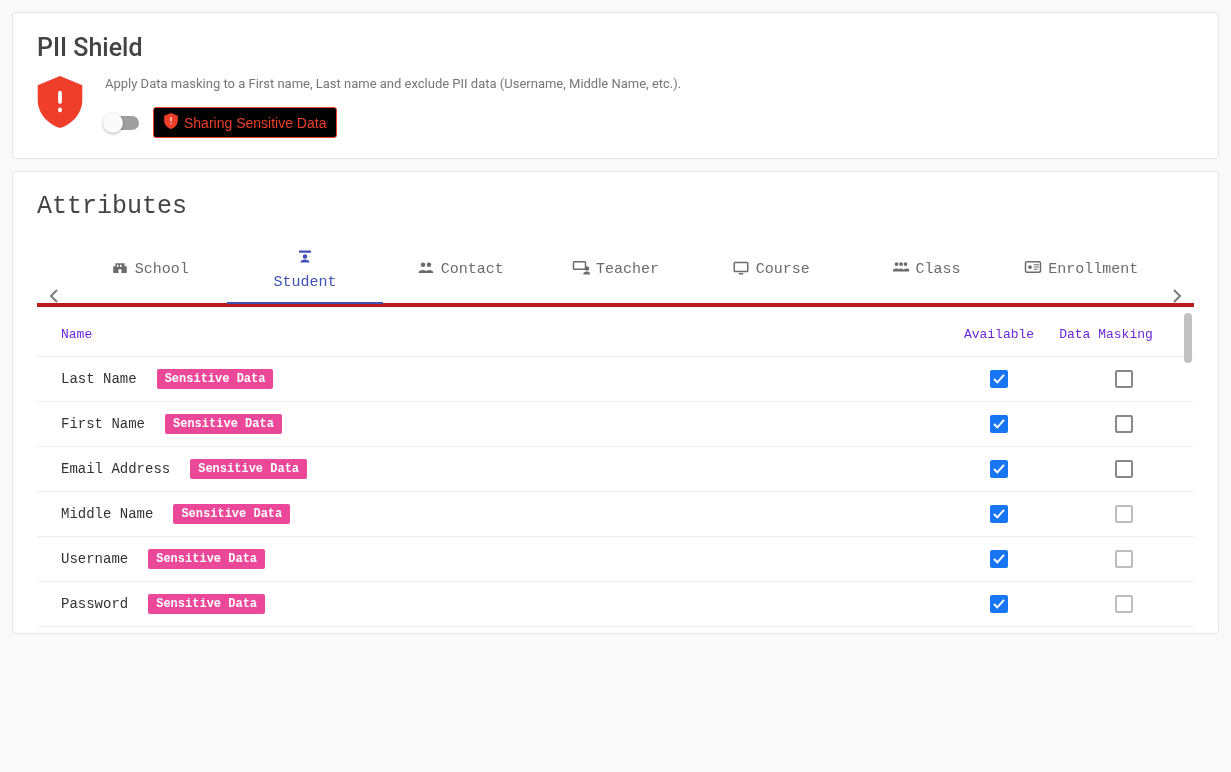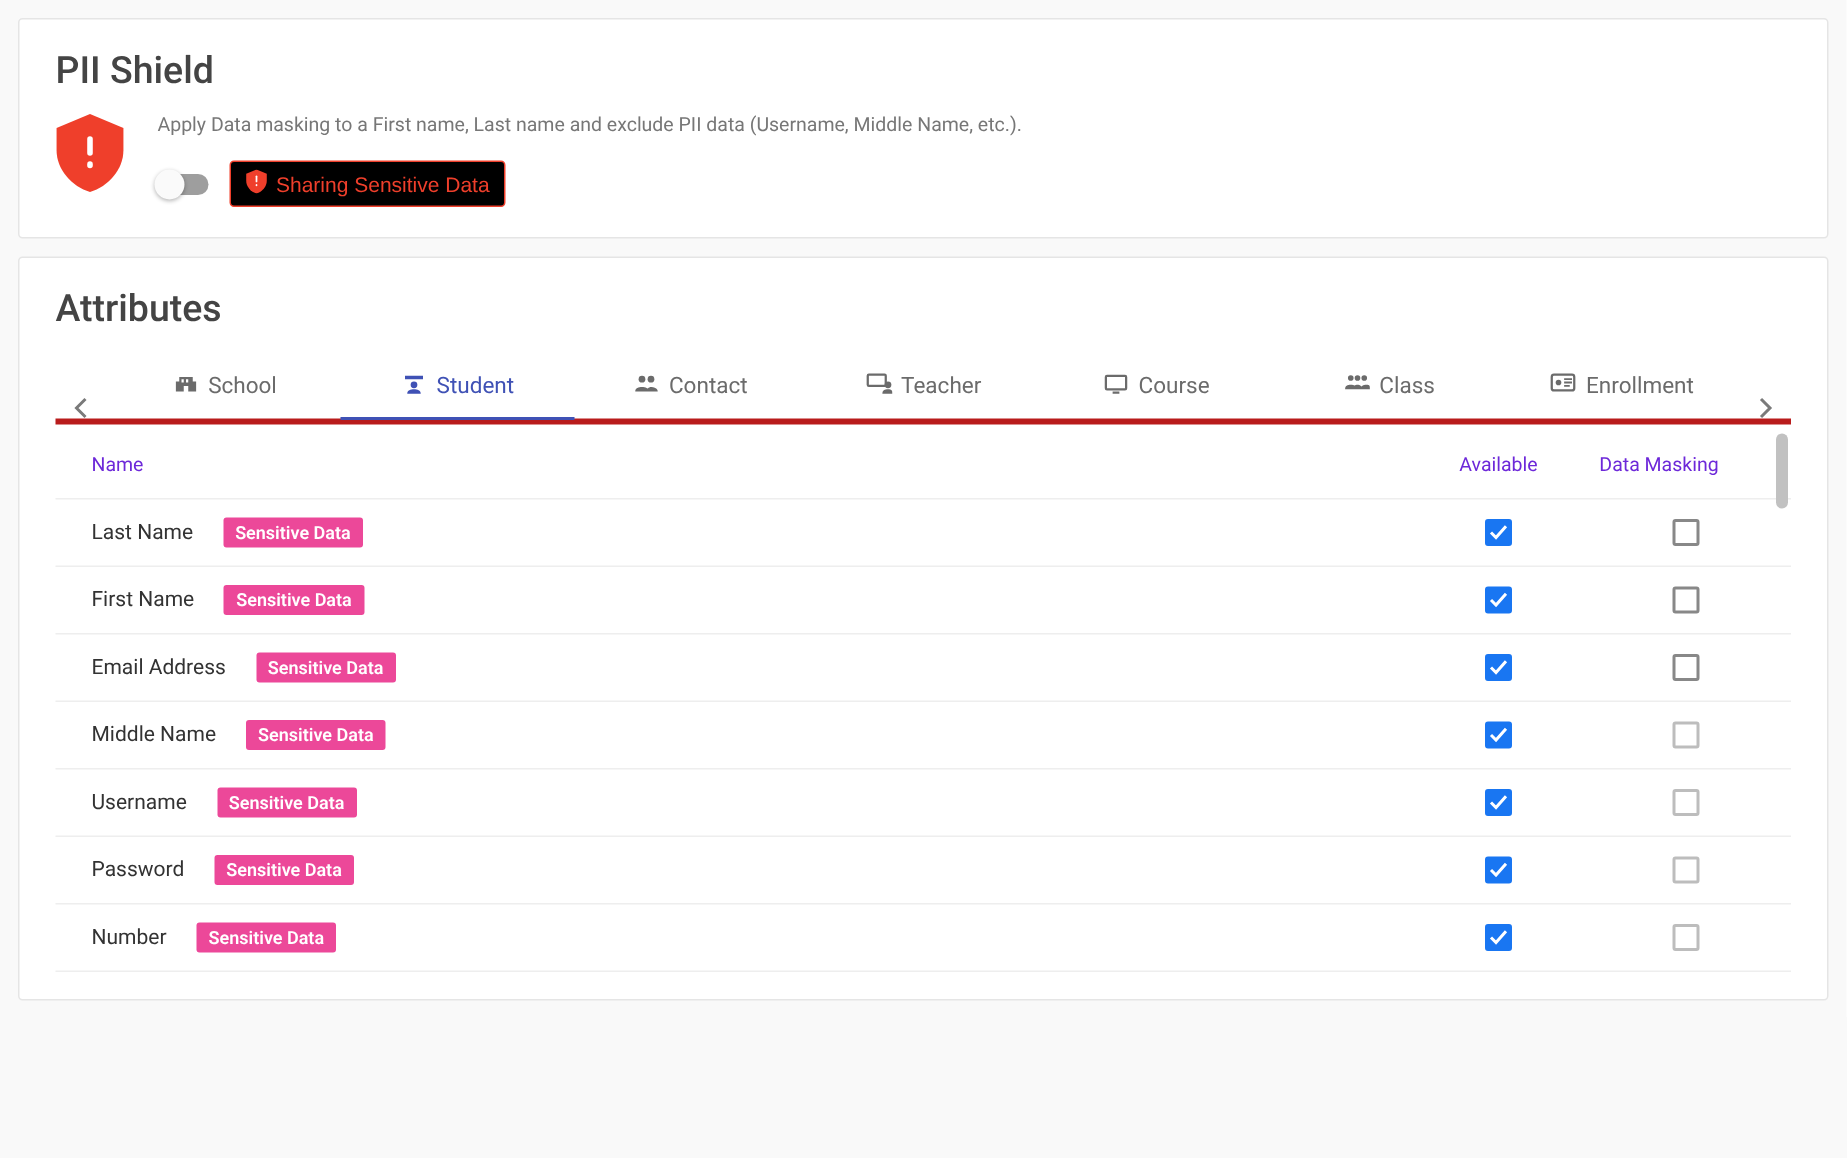--- a/index.html
+++ b/index.html
@@ -108,20 +108,21 @@
     justify-content: center;
     gap: 6px;
     padding: 12px 6px;
     font-size: 15px;
     color: #6b6b6b;
     cursor: pointer;
     position: relative;
   }
   .tab.active {
     color: #3f51b5;
+    flex-direction: column;
   }
   .tab.active::after {
     content: "";
     position: absolute;
     left: 0; right: 0; bottom: -1px;
     height: 2px;
     background: #3f51b5;
   }
   .tab svg { width: 18px; height: 16px; fill: currentColor; }
 
@@ -209,21 +210,21 @@
               <rect x="11" y="17" width="2" height="2.5" fill="#fff" rx="1"></rect>
             </svg>
           </span>
           <span>Sharing Sensitive Data</span>
         </button>
       </div>
     </div>
   </div>
 </div>
 
-<div class="card" style="padding-bottom:18px;">
+<div class="card" style="padding-bottom:6px;font-family:Liberation Mono, monospace;">
   <h2 class="card-title">Attributes</h2>
 
   <div class="tabs-wrap">
     <div class="tab-arrow">
       <svg width="10" height="14" viewBox="0 0 10 14">
           <path d="M8 1 L2 7 L8 13" fill="none" stroke="currentColor" stroke-width="2"></path>
         </svg>
     </div>
     <div class="tab-sep"></div>
     <div class="tabs" id="tabs-container">
@@ -364,28 +365,16 @@
                 <span>Password</span>
                 <span class="badge">Sensitive Data</span>
               </span></td>
             <td class="center col-avail"><span class="cb checked">
                 <svg viewBox="0 0 14 12">
                   <path d="M1 6 L5 10 L13 1" fill="none" stroke="#fff" stroke-width="2.4"></path>
                 </svg>
               </span></td>
             <td class="center col-mask"><span class="cb light"></span></td>
           </tr>
-          <tr>
-            <td><span class="row-name">
-                <span>Number</span>
-                <span class="badge">Sensitive Data</span>
-              </span></td>
-            <td class="center col-avail"><span class="cb checked">
-                <svg viewBox="0 0 14 12">
-                  <path d="M1 6 L5 10 L13 1" fill="none" stroke="#fff" stroke-width="2.4"></path>
-                </svg>
-              </span></td>
-            <td class="center col-mask"><span class="cb light"></span></td>
-          </tr>
         </tbody>
     </table>
   </div>
 </div>
 
 </body></html>

